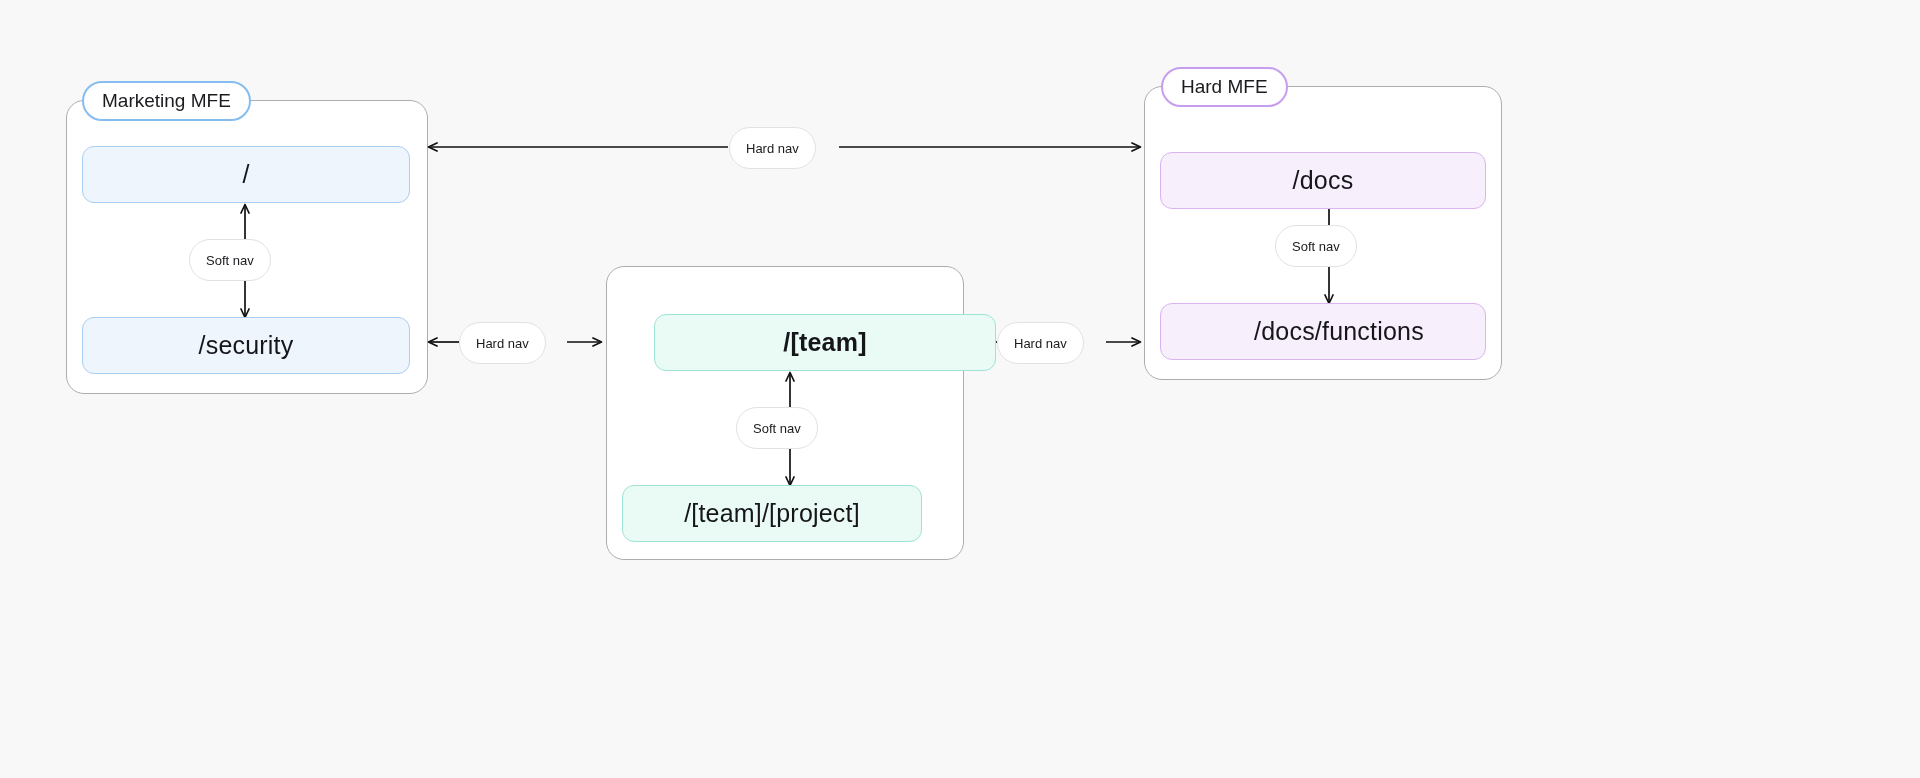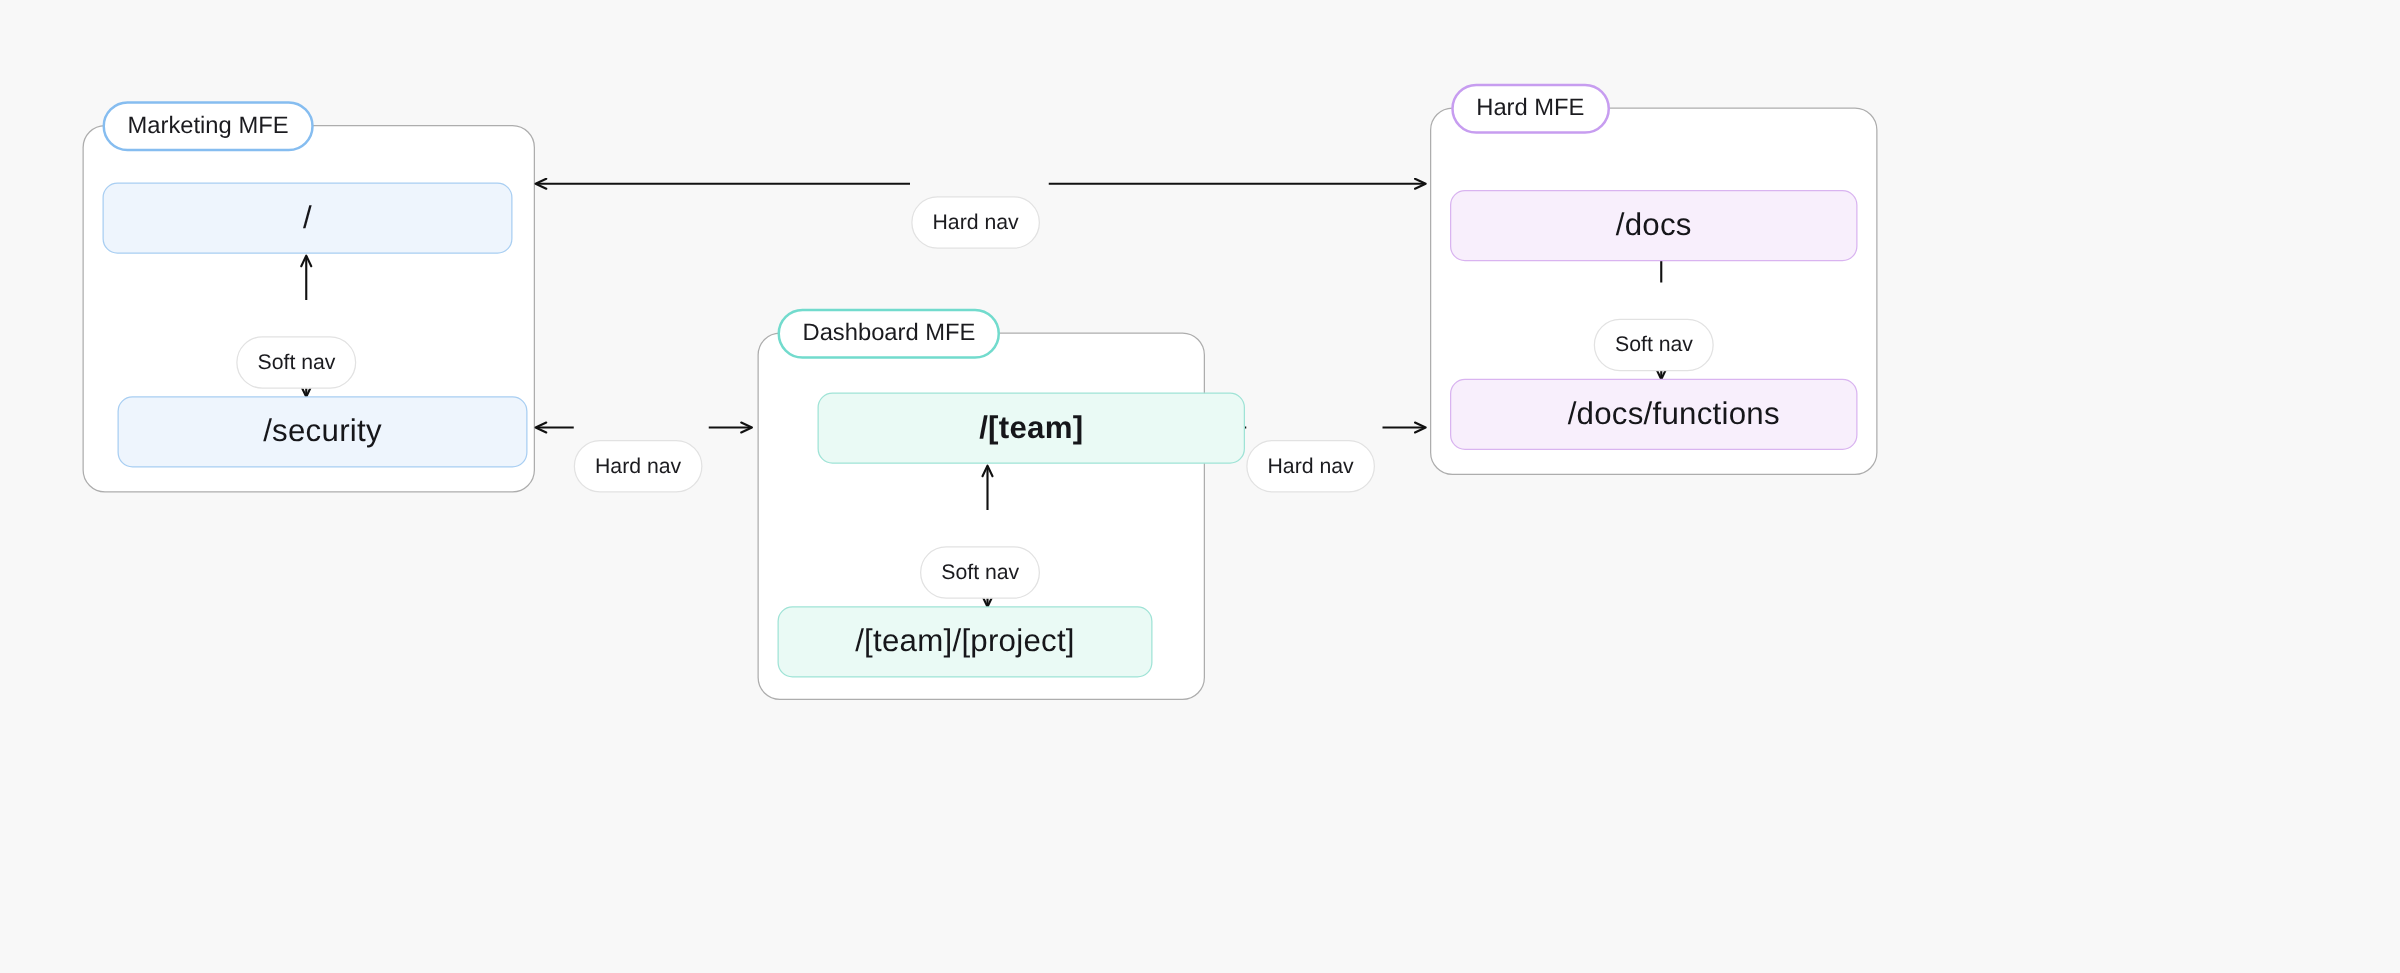--- a/index.html
+++ b/index.html
@@ -87,25 +87,24 @@
   .edge-label {
     position: absolute;
     background: #ffffff;
     border: 1.5px solid #e2e2e2;
     border-radius: 999px;
     height: 40px;
     padding: 0 16px;
     display: flex;
     align-items: center;
     justify-content: center;
-    font-size: 17px;
+    font-size: 13px;
     color: #1b1b1f;
     white-space: nowrap;
     z-index: 7;
-    margin-top: 30px;
   }
 
   
   #edges {
     position: absolute;
     left: 0; top: 0;
     width: 1920px;
     height: 778px;
     z-index: 2;
     pointer-events: none;
@@ -158,25 +157,24 @@
   </svg>
 
   <div class="group grp-marketing" style="left:66px; top:100px; width:362px; height:294px;"></div>
 
   <div class="group-label lbl-marketing" style="left:82px; top:81px;">Marketing MFE</div>
 
   <div class="node node-blue" style="left:82px; top:146px; width:328px; height:57px;">/</div>
 
   <div class="edge-label" style="left:189px; top:239px;">Soft nav</div>
 
-  <div class="node node-blue" style="left:82px; top:317px; width:328px; height:57px;margin-left:12px;">/security</div>
+  <div class="node node-blue" style="left:82px; top:317px; width:328px; height:57px;">/security</div>
 
   <div class="group grp-dashboard" style="left:606px; top:266px; width:358px; height:294px;"></div>
 
-  <div class="group-label lbl-dashboard" style="left:622px; top:247px;">Dashboard MFE</div>
 
   <div class="node node-teal" style="left:654px; top:314px; width:342px; height:57px;font-weight:bold;">/[team]</div>
 
   <div class="edge-label" style="left:736px; top:407px;">Soft nav</div>
 
   <div class="node node-teal" style="left:622px; top:485px; width:300px; height:57px;">/[team]/[project]</div>
 
   <div class="group grp-docs" style="left:1144px; top:86px; width:358px; height:294px;"></div>
 
   <div class="group-label lbl-docs" style="left:1161px; top:67px;">Hard MFE</div>

